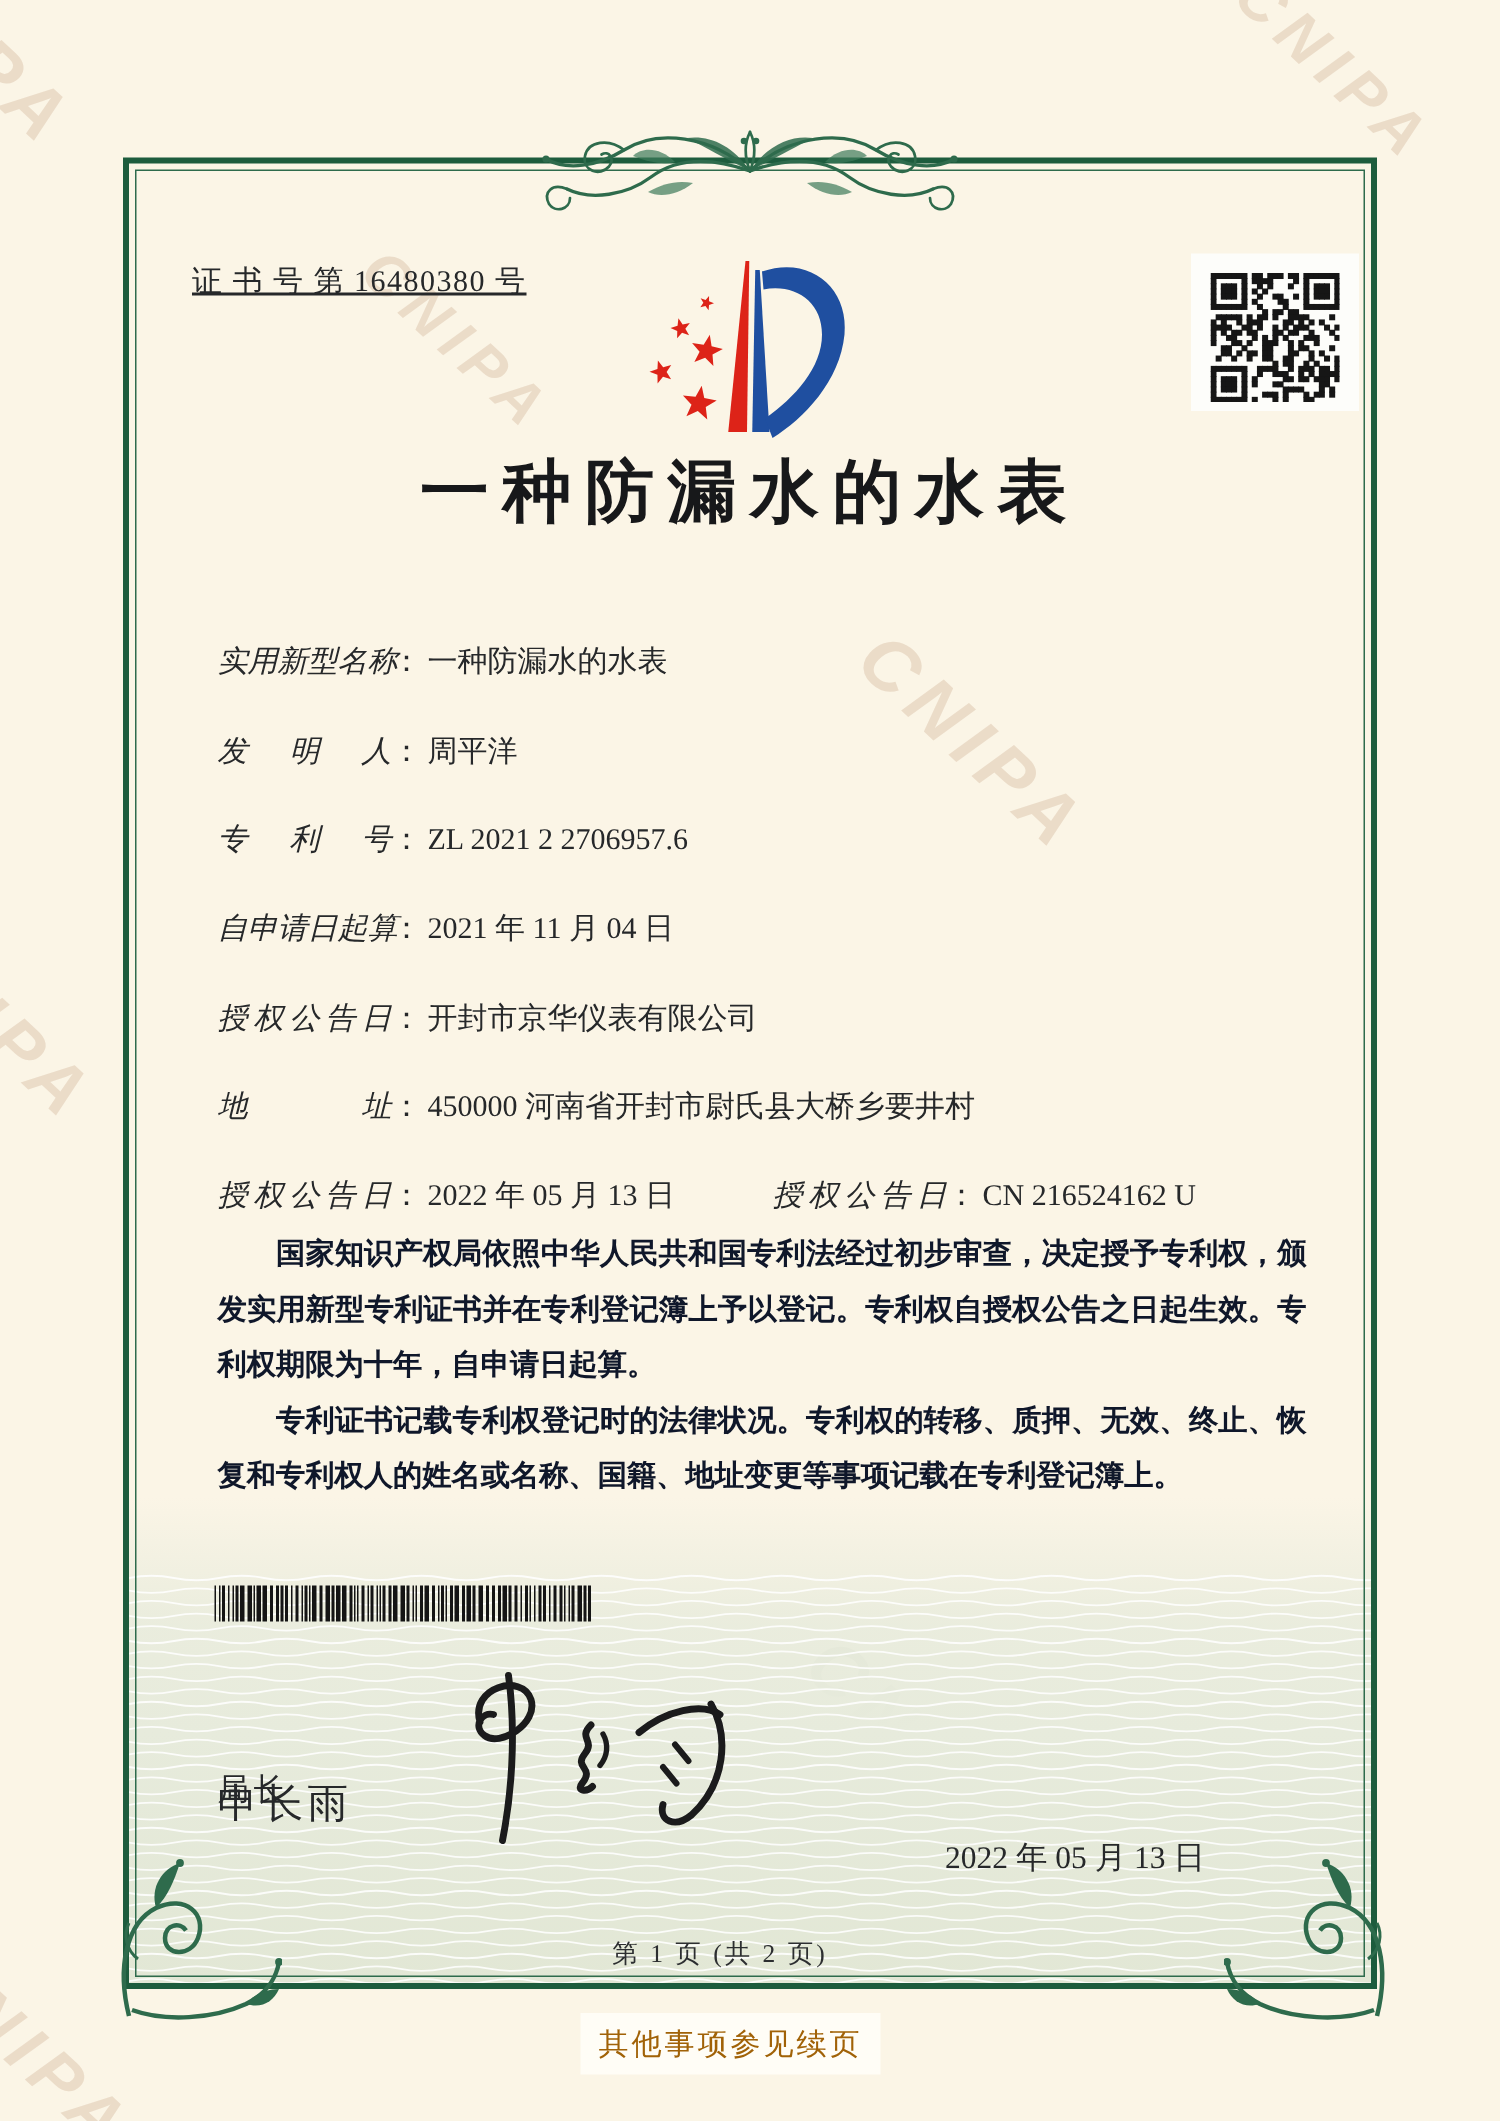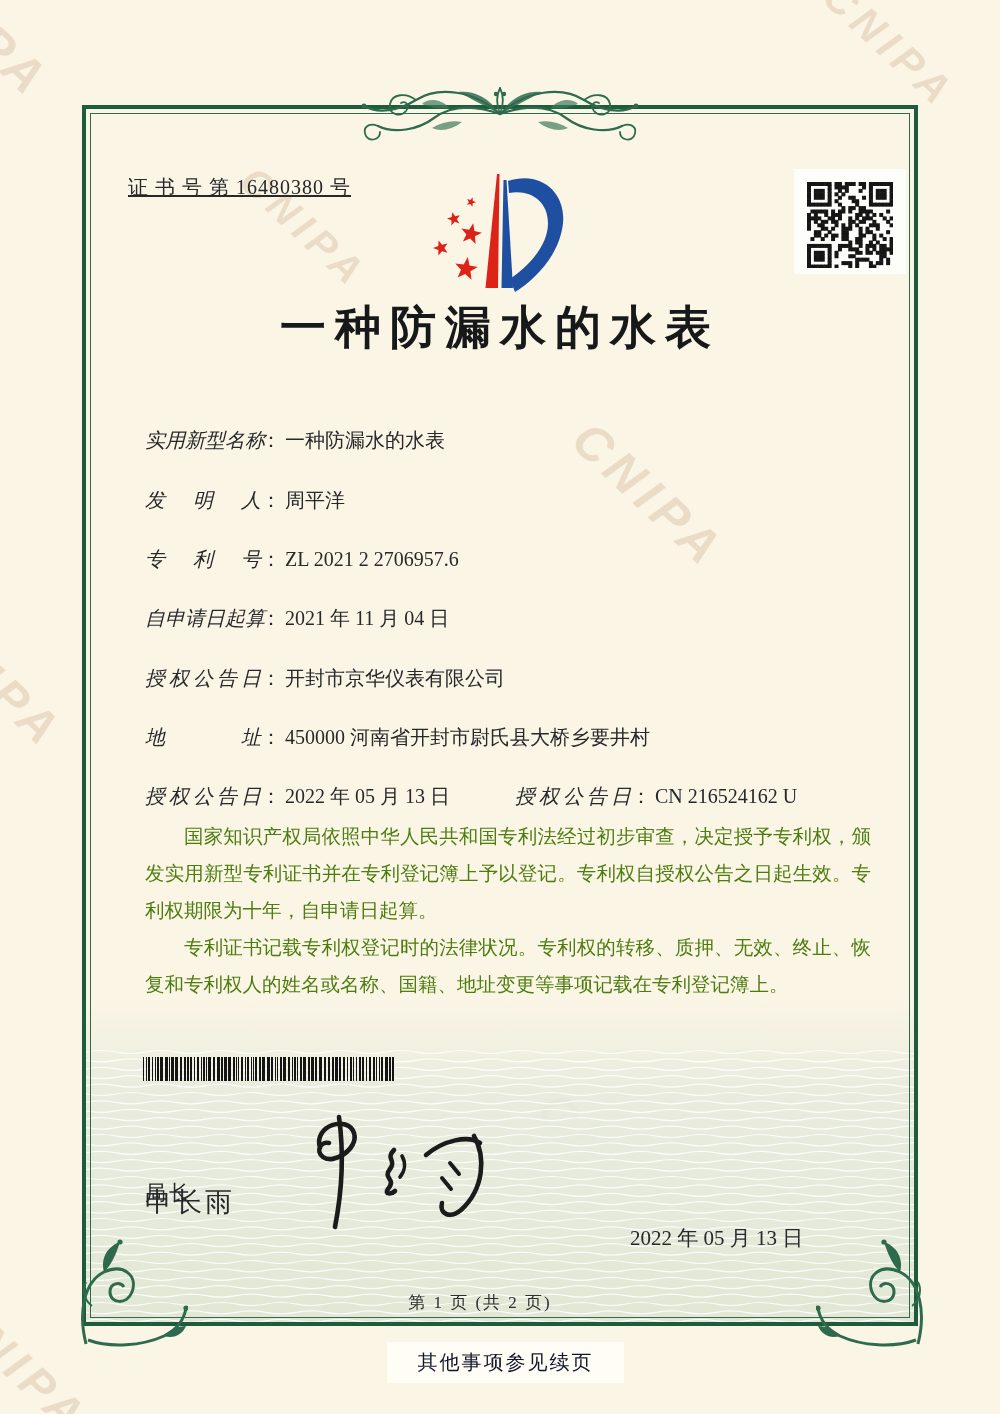--- a/index.html
+++ b/index.html
@@ -47,34 +47,34 @@
   .title{
     position:absolute; left:0; width:100%; top:297px; text-align:center;
     font-size:46px; font-weight:bold; letter-spacing:9px; color:#17181a;
   }
   .frow{position:absolute; left:145px; font-size:20px; white-space:nowrap;}
   .frow2{left:515px;}
   .flabel{display:inline-block; width:116px; text-align:justify; text-align-last:justify;font-style:italic;}
   .fvalue{margin-left:4px;}
   .body-text{
     position:absolute; left:145px; top:818px; width:726px;
-    font-size:19.5px; line-height:37px; text-align:justify; color:#4d7c0f;
+    font-size:19.5px; line-height:37px; text-align:justify; color:#0f172a;font-weight:bold;
   }
   .body-text p{margin:0; text-indent:2em;}
   .barcode{position:absolute; left:143px; top:1057px; width:256px; height:24px; display:flex; align-items:stretch;}
   .barcode i{display:block; height:100%;}
   .sig-title{position:absolute; left:145px; top:1179px; font-size:21px; letter-spacing:3px;}
   .sig-name{position:absolute; left:145px; top:1184px; font-size:27px; letter-spacing:3px;}
   .sig-script{position:absolute; left:298px; top:1112px;}
   .issue-date{position:absolute; left:630px; top:1224px; font-size:21px;}
   .page-info{position:absolute; left:0; width:960px; top:1291px; text-align:center; font-size:17px; letter-spacing:2px; color:#2c2e30;}
   .footer-note{
-    position:absolute; left:387px; top:1342px; width:237px; height:41px;
+    position:absolute; left:387px; top:1342px; width:200px; height:41px;
     background:#fffdf6; display:flex; align-items:center; justify-content:center;
-    font-size:20px; letter-spacing:2px; color:#0f172a; z-index:6;
+    font-size:20px; letter-spacing:2px; color:#a16207; z-index:6;
   }
 </style>
 </head>
 <body>
 
 <div class="page">
 
   <span class="wm" style="left:-75px;top:-60px;font-size:50px;">CNIPA</span>
   <span class="wm" style="left:846px;top:-28px;font-size:42px;">CNIPA</span>
   <span class="wm" style="left:262px;top:158px;font-size:40px;">CNIPA</span>

